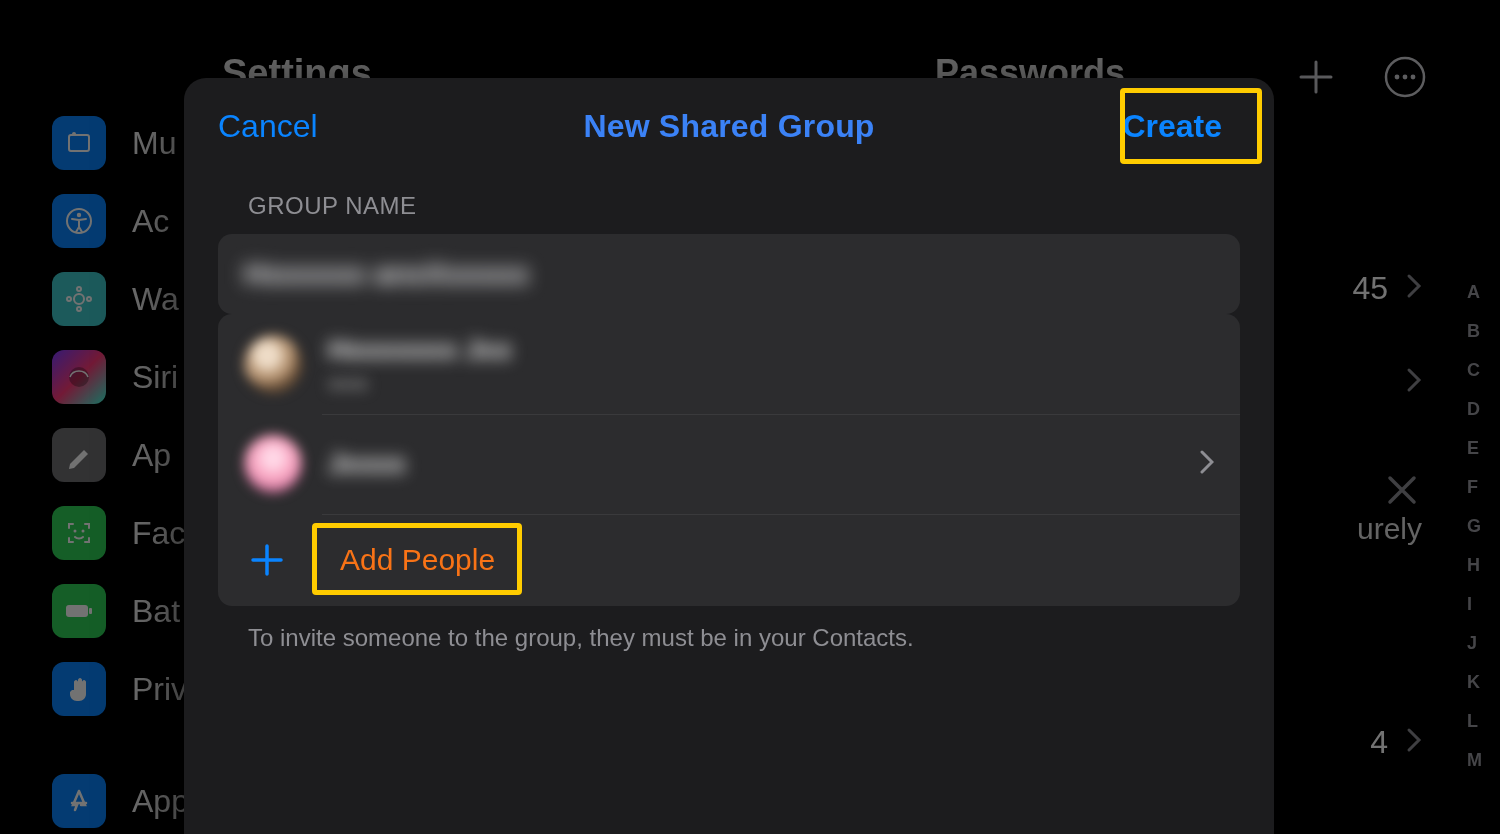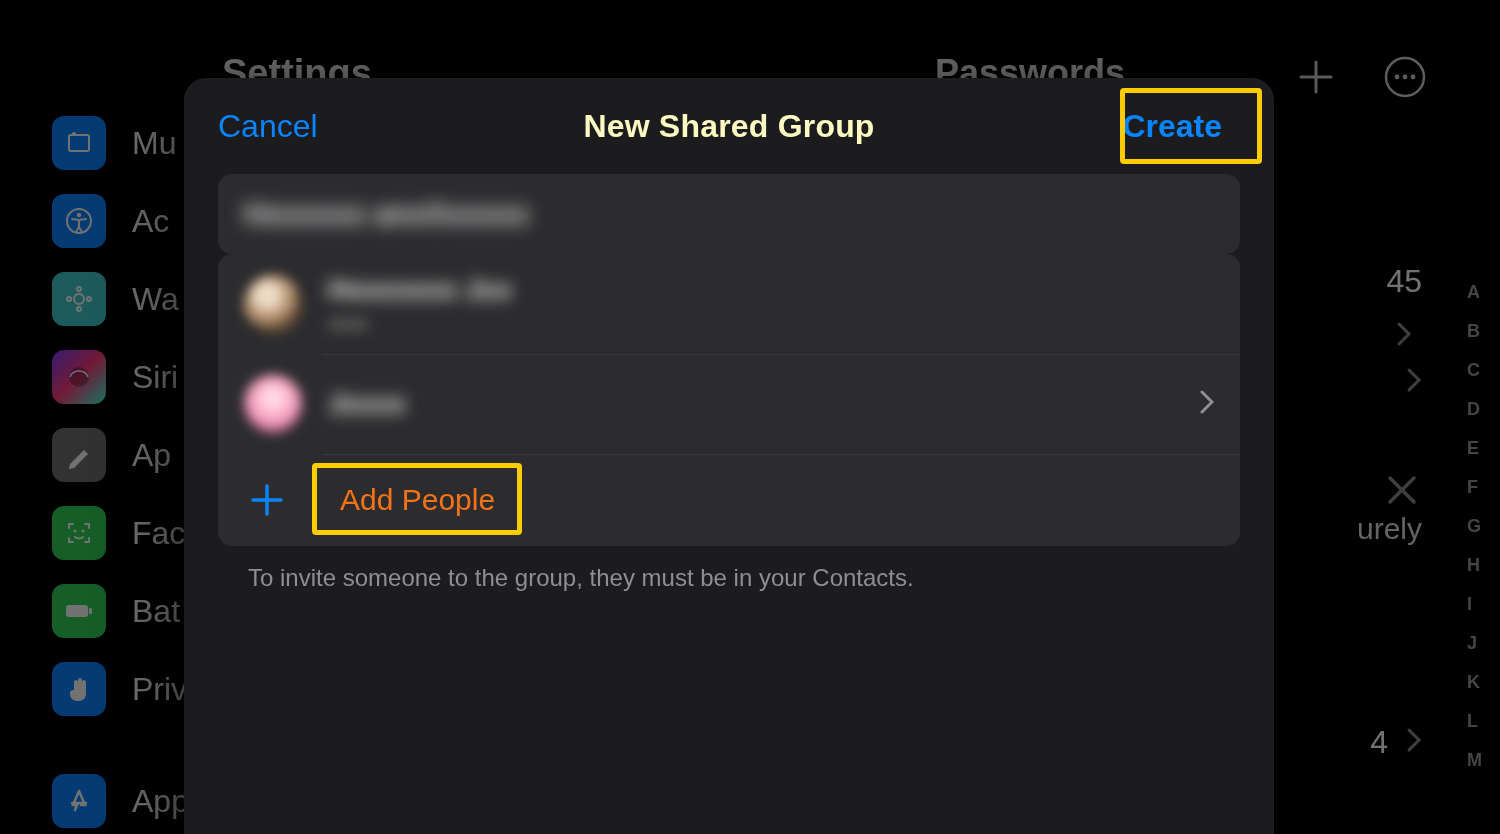--- a/index.html
+++ b/index.html
@@ -37,21 +37,21 @@
   .bg-secure { position:absolute; right:78px; top:480px; font-size:30px; color:#ddd; }
 
   
   .alpha-index { position:absolute; right:18px; top:250px; display:flex; flex-direction:column; gap:18px; }
   .alpha-index span { font-size:18px; font-weight:600; color:#9a9aa0; }
 
   
   .modal-backdrop { position:absolute; inset:0; background:rgba(0,0,0,0.18); }
   .modal { position:absolute; left:184px; top:46px; width:1090px; height:788px; background:#1c1c1e; border-radius:22px; box-shadow:0 20px 80px rgba(0,0,0,0.9); overflow:hidden; }
   .modal-header { position:relative; height:96px; display:flex; align-items:center; justify-content:center; }
-  .modal-title { font-size:32px; font-weight:700; color:#fef9c3; letter-spacing:0.2px; }
+  .modal-title { font-size:32px; font-weight:700; color:#3b82f6; letter-spacing:0.2px; }
   .modal-cancel { position:absolute; left:34px; font-size:32px; color:#0a84ff; }
   .modal-create { position:absolute; right:34px; font-size:32px; font-weight:700; color:#0a84ff; padding:8px 18px; }
   .highlight-create { position:absolute; right:12px; top:10px; width:142px; height:76px; border:5px solid #ffcc00; border-radius:4px; pointer-events:none; }
 
   .section-label { font-size:24px; color:#8e8e93; letter-spacing:0.5px; padding:0 64px; margin-top:18px; margin-bottom:14px; }
   .group-name-field { margin:0 34px; background:#2c2c2e; border-radius:14px; height:80px; display:flex; align-items:center; padding:0 26px; }
   .group-name-blur { filter:blur(9px); font-size:30px; font-weight:600; color:#e8e8ea; }
 
   .section-label.members { margin-top:60px; }
 
@@ -185,21 +185,21 @@
       <div class="sidebar-item">
         <div class="sidebar-icon ic-app">
             <svg width="30" height="30" viewBox="0 0 30 30">
               <path d="M15 5l-6 14h4l-2 5M15 5l6 14h-4M8 17h14" stroke="#fff" stroke-width="2.5" fill="none" stroke-linecap="round"></path>
             </svg>
           </div>
         <span class="sidebar-label">App</span>
       </div>
     </div>
 
-    <div class="bg-right-row" style="top:231px;flex-direction:column;">
+    <div class="bg-right-row" style="top:238px;">
       <span>45</span>
       <span class="chevron-mini"><svg viewBox="0 0 16 26">
             <path d="M3 3l10 10L3 23" stroke="#8e8e93" stroke-width="3" fill="none" stroke-linecap="round"></path>
           </svg></span>
     </div>
     <div class="bg-right-row" style="top:332px;">
       <span class="chevron-mini"><svg viewBox="0 0 16 26">
             <path d="M3 3l10 10L3 23" stroke="#8e8e93" stroke-width="3" fill="none" stroke-linecap="round"></path>
           </svg></span>
     </div>
@@ -236,20 +236,21 @@
   <div class="modal-backdrop"></div>
 
   <div class="modal">
     <div class="modal-header">
       <span class="modal-cancel">Cancel</span>
       <span class="modal-title">New Shared Group</span>
       <span class="modal-create">Create</span>
       <div class="highlight-create"></div>
     </div>
 
+    <div class="section-label">GROUP NAME</div>
     <div class="group-name-field">
       <span class="group-name-blur">Hxxxxxx anxXxxxxx</span>
     </div>
 
     <div class="members-card">
       <div class="member-row">
         <div class="member-avatar avatar-1"></div>
         <div class="member-text">
           <span class="member-name-blur">Hxxxxxxx Jxx</span>
           <span class="member-sub-blur">xxxx</span>

